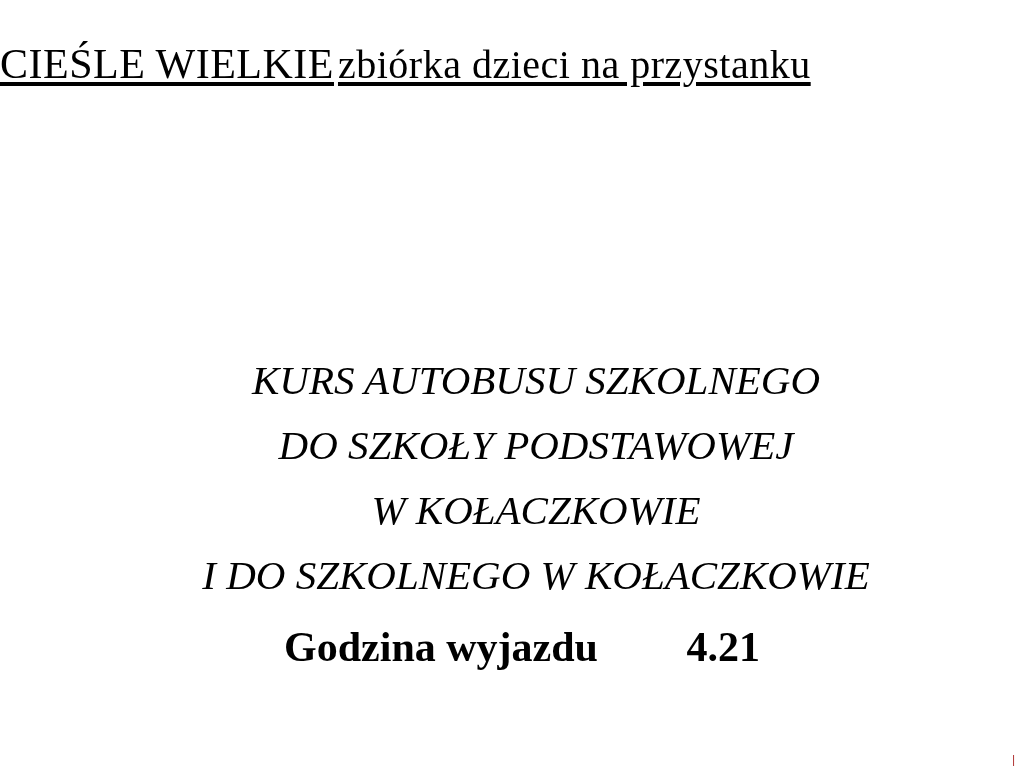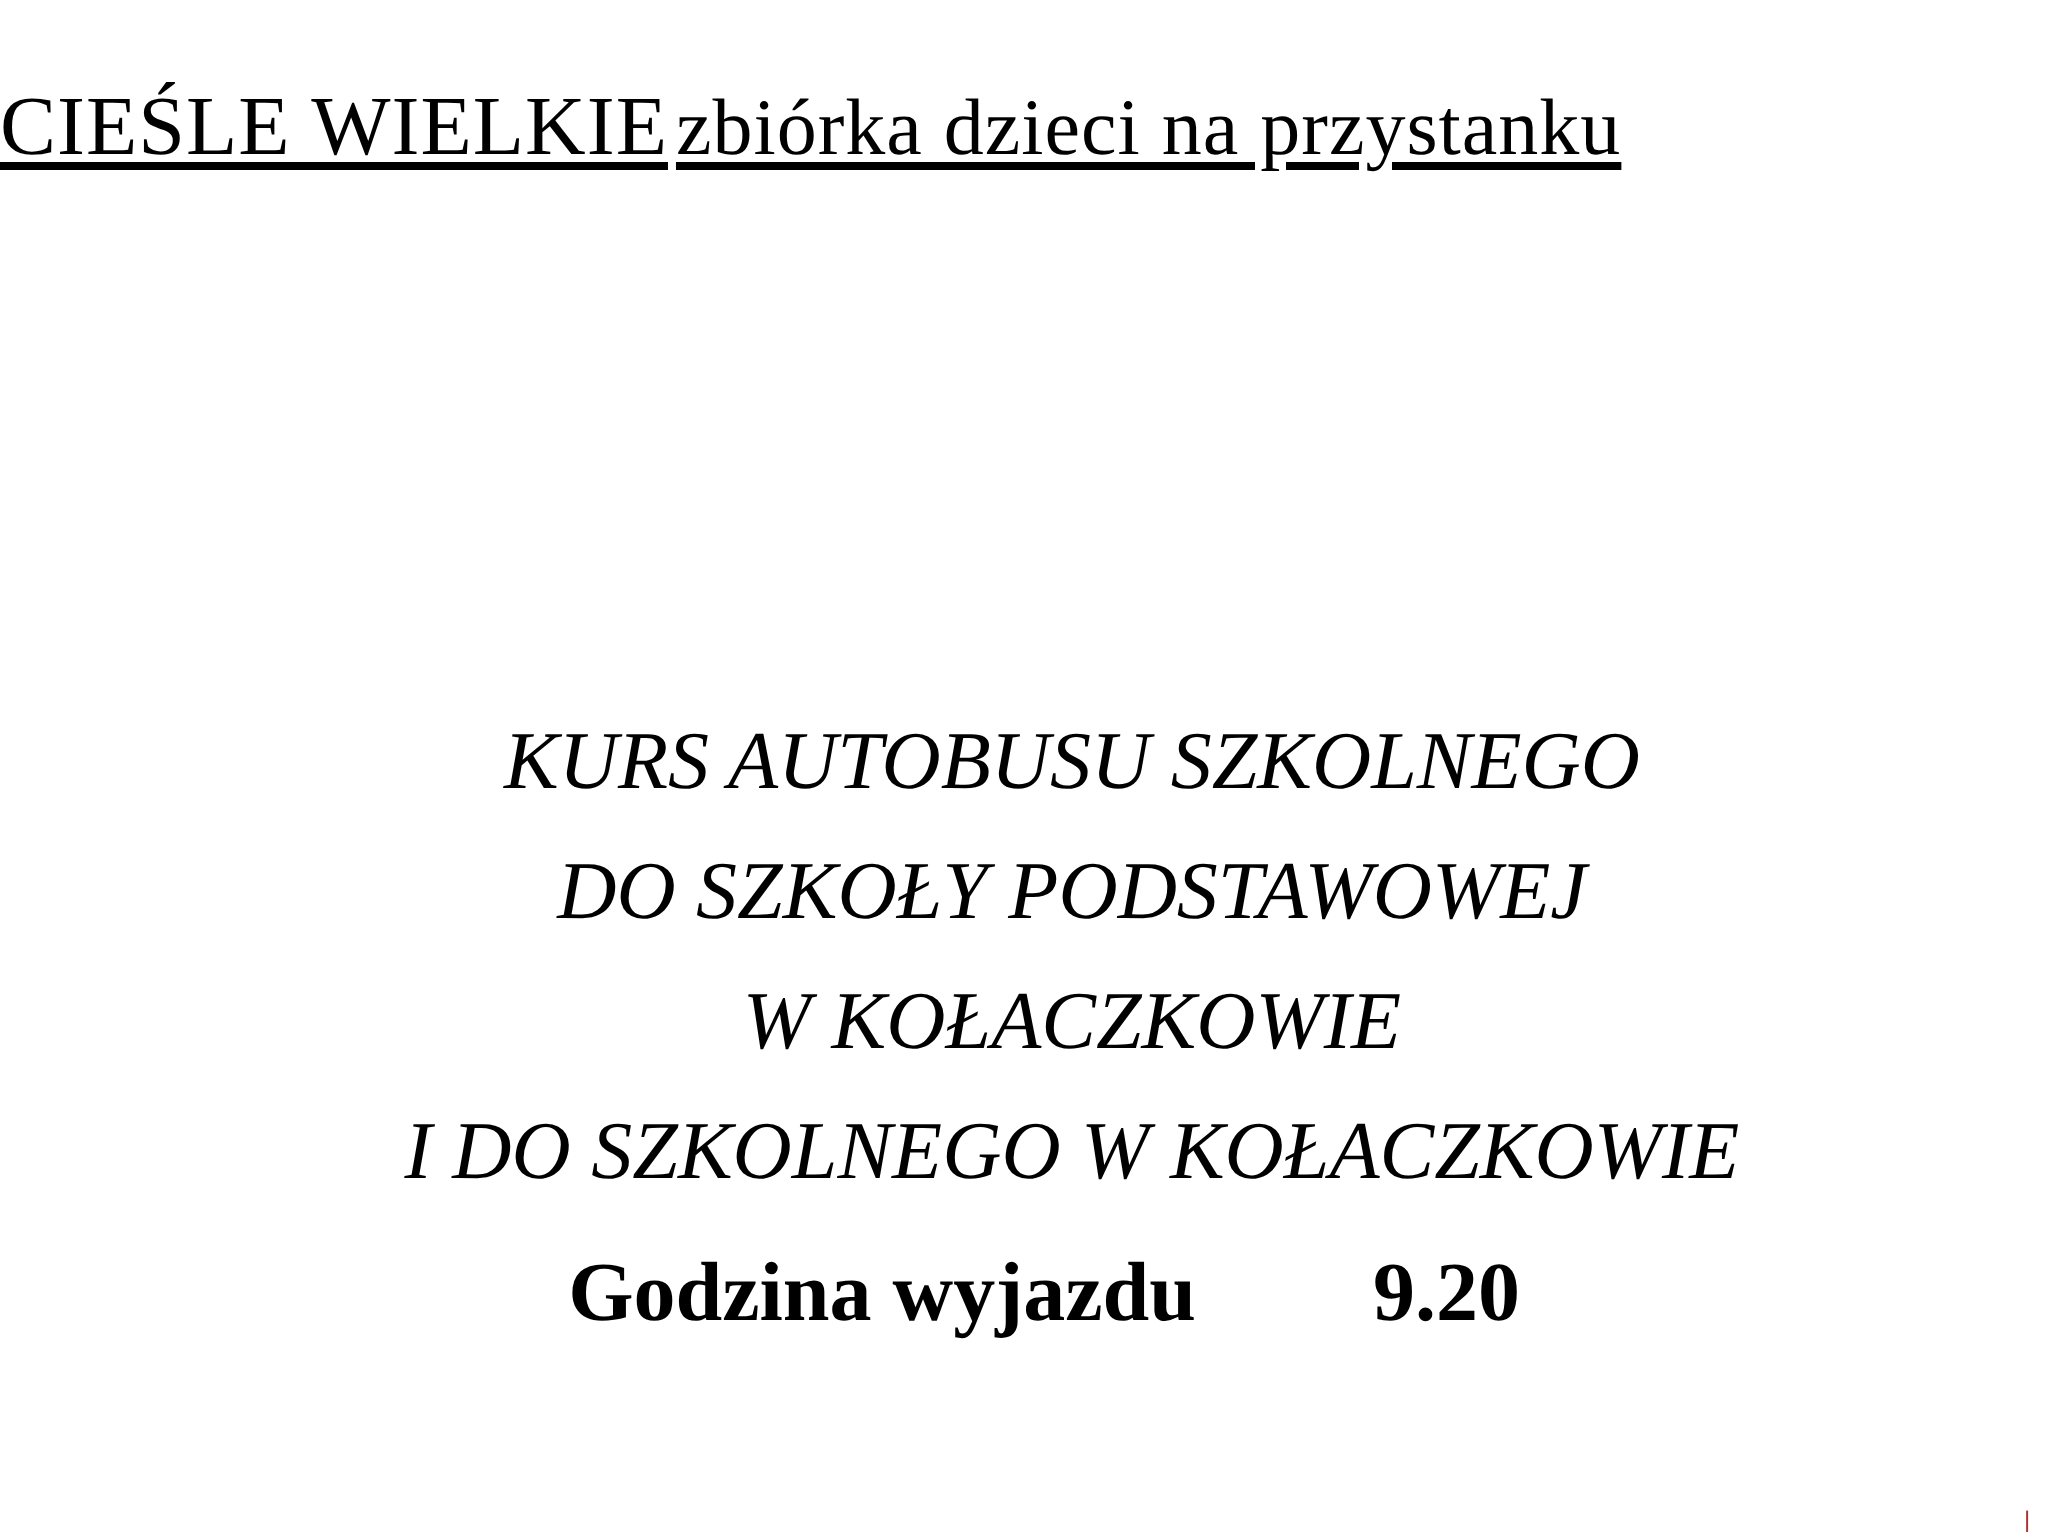--- a/index.html
+++ b/index.html
@@ -106,19 +106,19 @@
   <div class="body-block">
     <div class="body-line">KURS AUTOBUSU SZKOLNEGO</div>
     <div class="body-line">DO SZKOŁY PODSTAWOWEJ</div>
     <div class="body-line">W KOŁACZKOWIE</div>
     <div class="body-line">I DO SZKOLNEGO W KOŁACZKOWIE</div>
   </div>
 
   <div class="time-block">
     <div class="time-row">
       <span class="time-label">Godzina wyjazdu</span>
-      <span class="time-value">9.20</span>
+      <span class="time-value">4.21</span>
     </div>
   </div>
 
   <div class="corner-mark">|</div>
 
 </div>
 
 </body></html>

